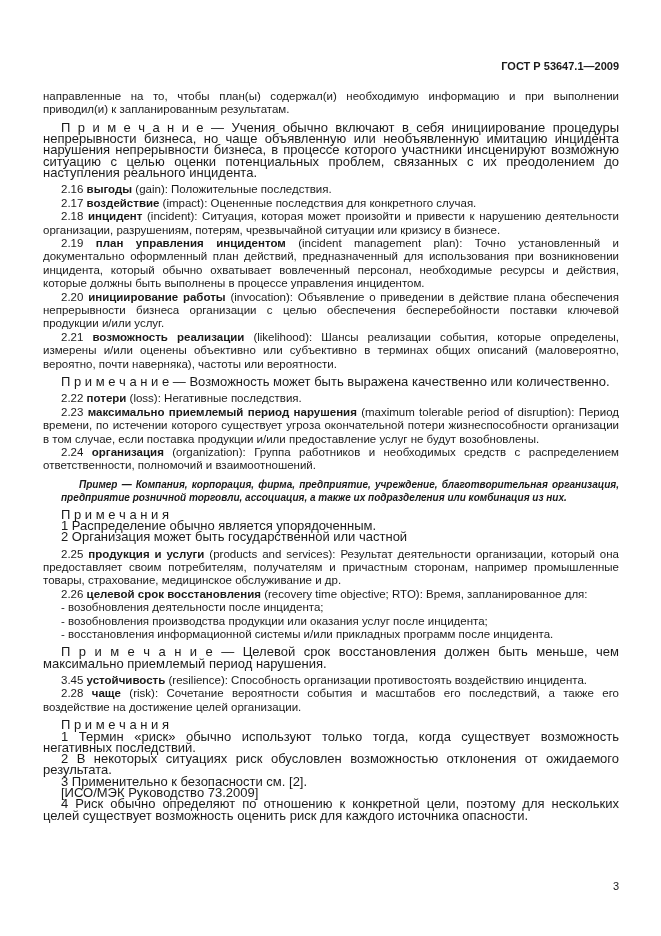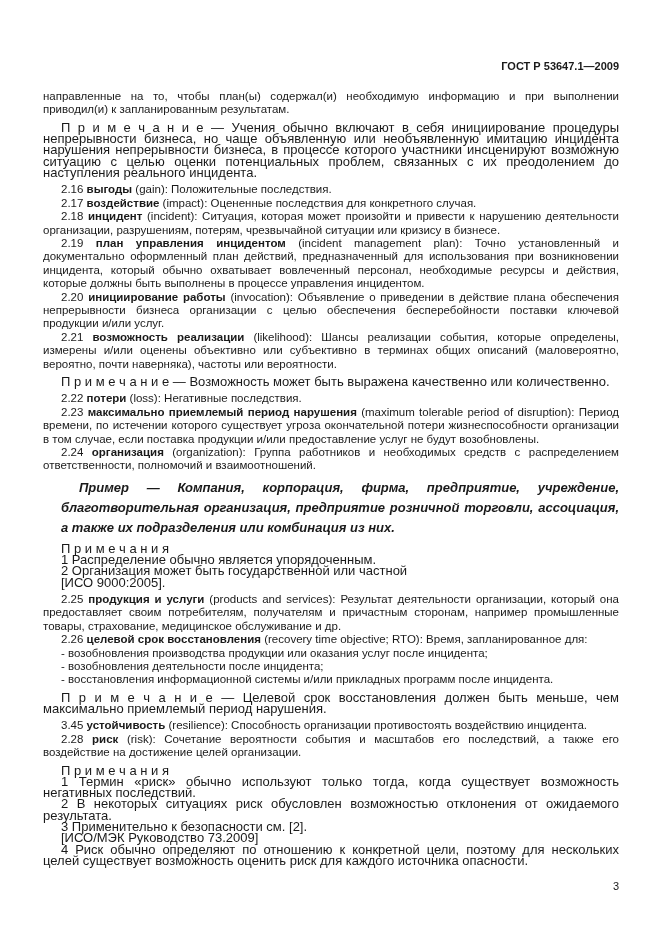--- a/index.html
+++ b/index.html
@@ -23,21 +23,21 @@
     text-align: right;
     font-size: 11px;
     font-weight: bold;
     margin-bottom: 18px;
   }
   .para { margin: 0; text-align: justify; }
   .body  { font-size: 11.5px; line-height: 13.4px; text-indent: 18px; }
   .flush { text-indent: 0; }
   .small { font-size: 13px; line-height: 11.3px; text-indent: 18px; }
   .example {
-    font-size: 13px; line-height: 20px;
+    font-size: 10px; line-height: 13px;
     margin-left: 18px; text-indent: 18px;
     font-weight: bold; font-style: italic;
   }
   .mt  { margin-top: 5px; }
   .b { font-weight: bold; }
   .page-number {
     position: absolute;
     right: 42px;
     bottom: 44px;
     font-size: 11px;
@@ -59,29 +59,28 @@
       <p class="para body"><span>2.20 </span><span class="b">инициирование работы</span><span> (invocation): Объявление о приведении в действие плана обеспечения непрерывности бизнеса организации с целью обеспечения бесперебойности поставки ключевой продукции и/или услуг.</span></p>
       <p class="para body"><span>2.21 </span><span class="b">возможность реализации</span><span> (likelihood): Шансы реализации события, которые определены, измерены и/или оценены объективно или субъективно в терминах общих описаний (маловероятно, вероятно, почти наверняка), частоты или вероятности.</span></p>
       <p class="para small mt"><span>П р и м е ч а н и е — Возможность может быть выражена качественно или количественно.</span></p>
       <p class="para body mt"><span>2.22 </span><span class="b">потери</span><span> (loss): Негативные последствия.</span></p>
       <p class="para body"><span>2.23 </span><span class="b">максимально приемлемый период нарушения</span><span> (maximum tolerable period of disruption): Период времени, по истечении которого существует угроза окончательной потери жизнеспособности организации в том случае, если поставка продукции и/или предоставление услуг не будут возобновлены.</span></p>
       <p class="para body"><span>2.24 </span><span class="b">организация</span><span> (organization): Группа работников и необходимых средств с распределением ответственности, полномочий и взаимоотношений.</span></p>
       <p class="para example mt"><span>Пример — Компания, корпорация, фирма, предприятие, учреждение, благотворительная организация, предприятие розничной торговли, ассоциация, а также их подразделения или комбинация из них.</span></p>
       <p class="para small mt"><span>П р и м е ч а н и я</span></p>
       <p class="para small"><span>1 Распределение обычно является упорядоченным.</span></p>
       <p class="para small"><span>2 Организация может быть государственной или частной</span></p>
-      <p class="para small"><span>[ИСО 9000:2005].</span></p>
       <p class="para body mt"><span>2.25 </span><span class="b">продукция и услуги</span><span> (products and services): Результат деятельности организации, который она предоставляет своим потребителям, получателям и причастным сторонам, например промышленные товары, страхование, медицинское обслуживание и др.</span></p>
       <p class="para body"><span>2.26 </span><span class="b">целевой срок восстановления</span><span> (recovery time objective; RTO): Время, запланированное для:</span></p>
+      <p class="para body"><span>- возобновления деятельности после инцидента;</span></p>
       <p class="para body"><span>- возобновления производства продукции или оказания услуг после инцидента;</span></p>
-      <p class="para body"><span>- возобновления деятельности после инцидента;</span></p>
       <p class="para body"><span>- восстановления информационной системы и/или прикладных программ после инцидента.</span></p>
       <p class="para small mt"><span>П р и м е ч а н и е — Целевой срок восстановления должен быть меньше, чем максимально приемлемый период нарушения.</span></p>
       <p class="para body mt"><span>3.45 </span><span class="b">устойчивость</span><span> (resilience): Способность организации противостоять воздействию инцидента.</span></p>
-      <p class="para body"><span>2.28 </span><span class="b">риск</span><span> (risk): Сочетание вероятности события и масштабов его последствий, а также его воздействие на достижение целей организации.</span></p>
+      <p class="para body"><span>2.28 </span><span class="b">чаще</span><span> (risk): Сочетание вероятности события и масштабов его последствий, а также его воздействие на достижение целей организации.</span></p>
       <p class="para small mt"><span>П р и м е ч а н и я</span></p>
       <p class="para small"><span>1 Термин «риск» обычно используют только тогда, когда существует возможность негативных последствий.</span></p>
       <p class="para small"><span>2 В некоторых ситуациях риск обусловлен возможностью отклонения от ожидаемого результата.</span></p>
       <p class="para small"><span>3 Применительно к безопасности см. [2].</span></p>
       <p class="para small"><span>[ИСО/МЭК Руководство 73.2009]</span></p>
       <p class="para small"><span>4 Риск обычно определяют по отношению к конкретной цели, поэтому для нескольких целей существует возможность оценить риск для каждого источника опасности.</span></p>
     </div>
   <div class="page-number">3</div>
 </div>
 

